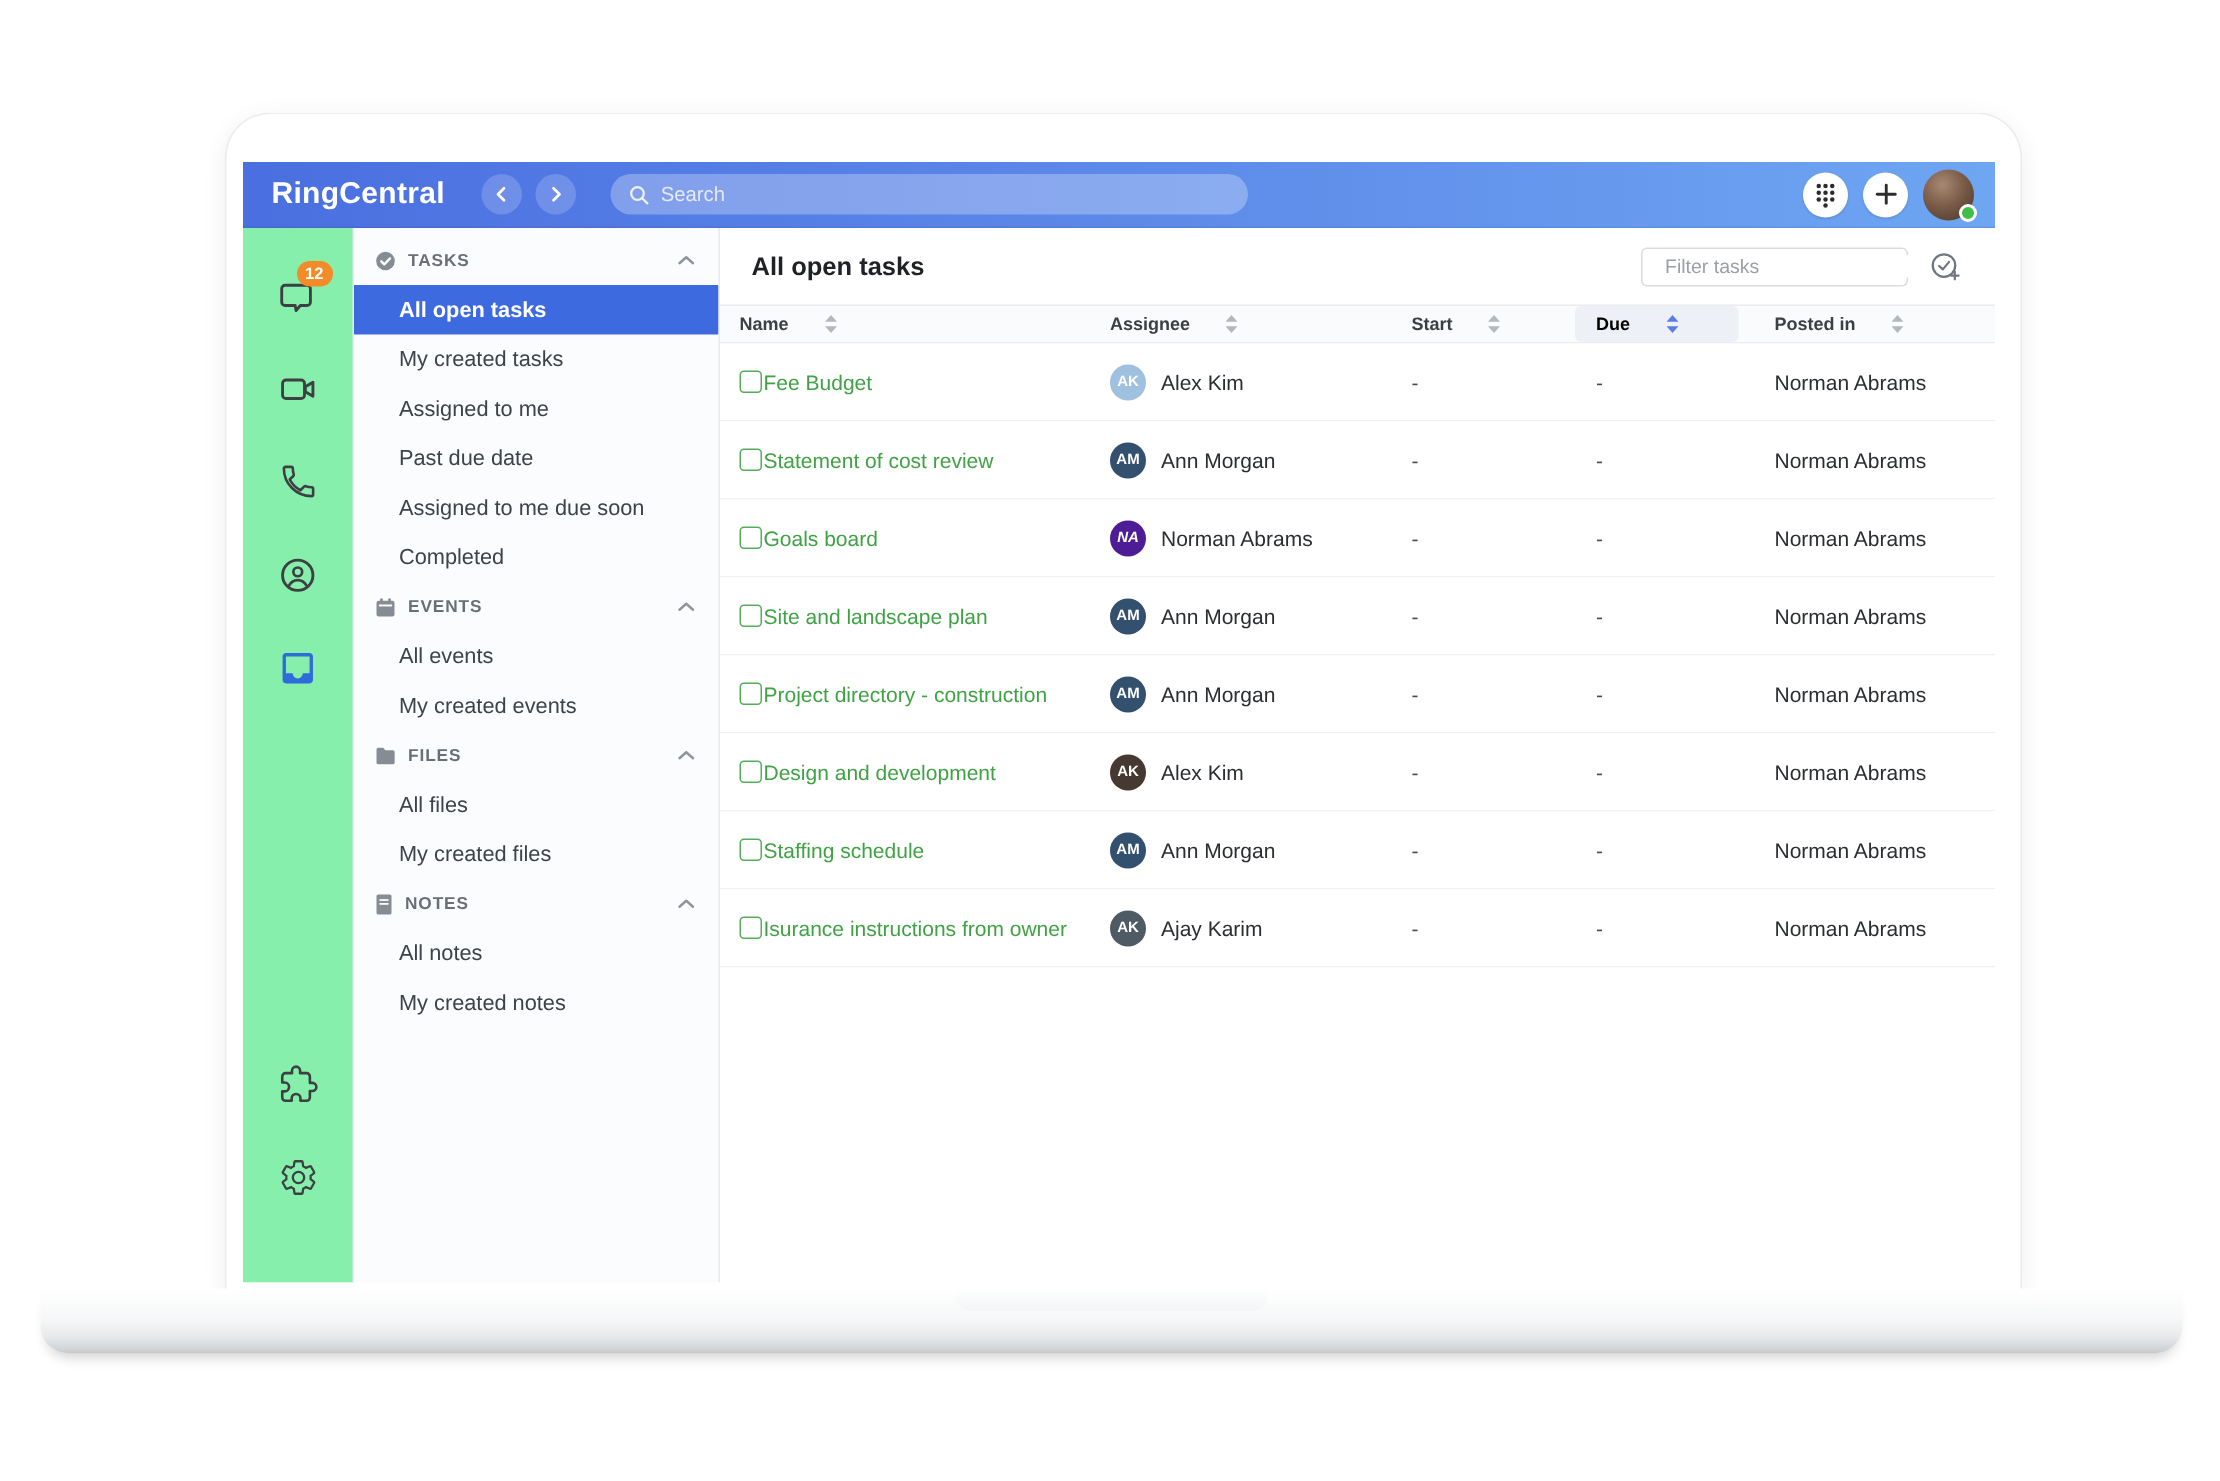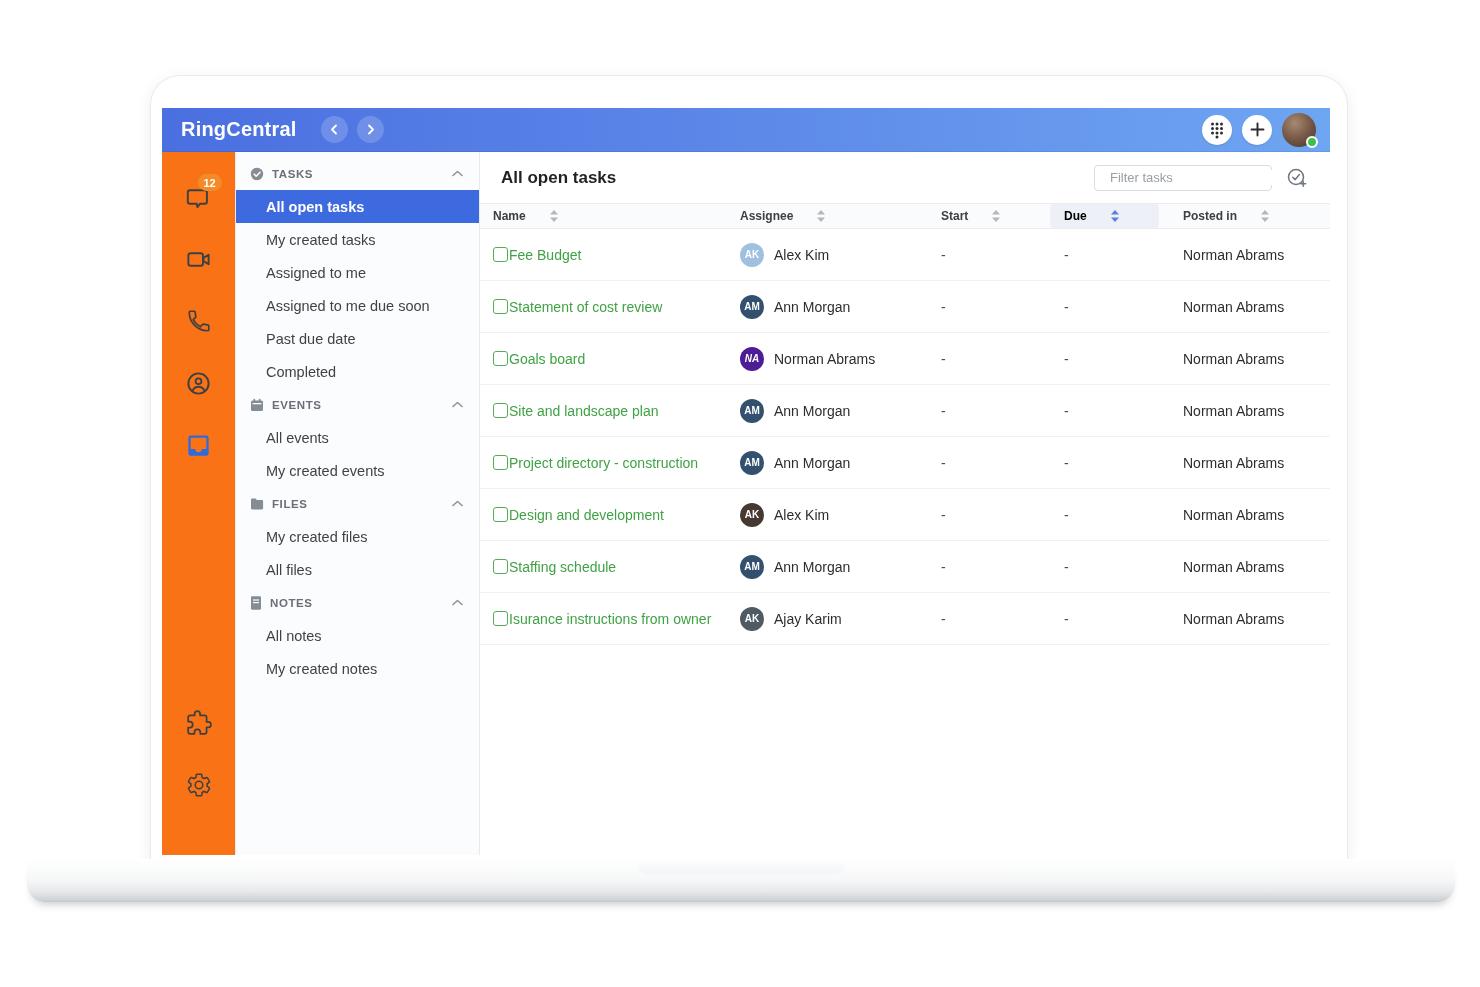--- a/index.html
+++ b/index.html
@@ -34,21 +34,21 @@
   .topbar-right { margin-left:auto; display:flex; align-items:center; gap:10px; }
   .round-white { width:30px; height:30px; border-radius:50%; background:#ffffff; display:flex; align-items:center; justify-content:center; cursor:pointer; box-shadow:0 1px 2px rgba(0,0,0,0.12); }
   .user-avatar { position:relative; width:34px; height:34px; border-radius:50%; cursor:pointer;
     background:radial-gradient(circle at 38% 30%, #a78973 0%, #7a5c49 45%, #463428 100%); }
   .presence { position:absolute; right:-2px; bottom:-1px; width:12px; height:12px; border-radius:50%; background:#3fbf47; border:2px solid #fff; }
 
   
   .body { flex:1; display:flex; min-height:0; }
 
   
-  .rail { flex:0 0 74px; background:#f97316; border-right:1px solid #e9eaec; display:flex; flex-direction:column; align-items:center; padding:31px 0 56px; gap:34px;text-align:right; }
+  .rail { flex:0 0 74px; background:#86efac; border-right:1px solid #e9eaec; display:flex; flex-direction:column; align-items:center; padding:31px 0 56px; gap:34px;text-align:right; }
   .rail-icon { position:relative; width:28px; height:28px; display:flex; align-items:center; justify-content:center; cursor:pointer; color:#3d4043; }
   .rail-icon.active { color:#2e6bdb; }
   .rail-spacer { margin-top:auto; }
   .badge { position:absolute; top:-9px; left:13px; min-width:24px; height:17px; padding:0 5px; border-radius:9px;
     background:#f28b28; color:#fff; font-size:11px; font-weight:bold; display:flex; align-items:center; justify-content:center; }
 
   
   .sidebar { flex:0 0 244px; background:#fbfcfd; border-right:1px solid #e9eaec; padding-top:5px; overflow:hidden; }
   .sec-head { height:33px; display:flex; align-items:center; padding:0 16px 0 14px; color:#696f77; font-size:11.5px; font-weight:bold; letter-spacing:0.6px; }
   .sec-head .sec-icon { margin-right:8px; display:flex; }
@@ -98,20 +98,27 @@
           <svg width="11" height="11" viewBox="0 0 11 11">
               <polyline points="7,1.5 3,5.5 7,9.5" fill="none" stroke="#fff" stroke-width="1.8" stroke-linecap="round" stroke-linejoin="round"></polyline>
             </svg>
         </div>
         <div class="nav-btn">
           <svg width="11" height="11" viewBox="0 0 11 11">
               <polyline points="4,1.5 8,5.5 4,9.5" fill="none" stroke="#fff" stroke-width="1.8" stroke-linecap="round" stroke-linejoin="round"></polyline>
             </svg>
         </div>
       </div>
+      <div class="search-pill">
+        <svg width="14" height="14" viewBox="0 0 14 14">
+            <circle cx="6" cy="6" r="4.2" fill="none" stroke="rgba(255,255,255,0.85)" stroke-width="1.5"></circle>
+            <line x1="9.3" y1="9.3" x2="12.6" y2="12.6" stroke="rgba(255,255,255,0.85)" stroke-width="1.5" stroke-linecap="round"></line>
+          </svg>
+        <input type="text" placeholder="Search" style="">
+      </div>
       <div class="topbar-right">
         <div class="round-white">
           <svg width="16" height="18" viewBox="0 0 16 18">
             <g fill="#2c2c2c">
                 <circle cx="3.5" cy="3" r="1.5"></circle>
                 <circle cx="8" cy="3" r="1.5"></circle>
                 <circle cx="12.5" cy="3" r="1.5"></circle>
                 <circle cx="3.5" cy="7.5" r="1.5"></circle>
                 <circle cx="8" cy="7.5" r="1.5"></circle>
                 <circle cx="12.5" cy="7.5" r="1.5"></circle>
@@ -196,24 +203,24 @@
         <div class="side-item selected">
             <span>All open tasks</span>
           </div>
         <div class="side-item">
             <span>My created tasks</span>
           </div>
         <div class="side-item">
             <span>Assigned to me</span>
           </div>
         <div class="side-item">
+            <span>Past due date</span>
+          </div>
+        <div class="side-item">
             <span>Assigned to me due soon</span>
-          </div>
-        <div class="side-item">
-            <span>Past due date</span>
           </div>
         <div class="side-item">
             <span>Completed</span>
           </div>
 
         <div class="sec-head">
           <span class="sec-icon">
               <svg width="14" height="14" viewBox="0 0 14 14">
                 <rect x="1" y="2.5" width="12" height="10.5" rx="1.5" fill="#868c94"></rect>
                 <rect x="3.4" y="0.8" width="1.8" height="3" rx="0.9" fill="#868c94"></rect>
@@ -242,24 +249,24 @@
               </svg>
             </span>
           <span>FILES</span>
           <span class="chev">
               <svg width="11" height="7" viewBox="0 0 11 7">
                 <polyline points="1,5.5 5.5,1.5 10,5.5" fill="none" stroke="#8f949b" stroke-width="1.6" stroke-linecap="round" stroke-linejoin="round"></polyline>
               </svg>
             </span>
         </div>
         <div class="side-item">
+            <span>All files</span>
+          </div>
+        <div class="side-item">
             <span>My created files</span>
-          </div>
-        <div class="side-item">
-            <span>All files</span>
           </div>
 
         <div class="sec-head">
           <span class="sec-icon">
               <svg width="12" height="14" viewBox="0 0 12 14">
                 <path d="M1 1.5C1 .8 1.5.3 2.2.3h7.6c.7 0 1.2.5 1.2 1.2v11c0 .7-.5 1.2-1.2 1.2H2.2c-.7 0-1.2-.5-1.2-1.2v-11z" fill="#868c94"></path>
                 <rect x="3" y="3.4" width="6" height="1.2" fill="#fbfcfd"></rect>
                 <rect x="3" y="6" width="6" height="1.2" fill="#fbfcfd"></rect>
               </svg>
             </span>

